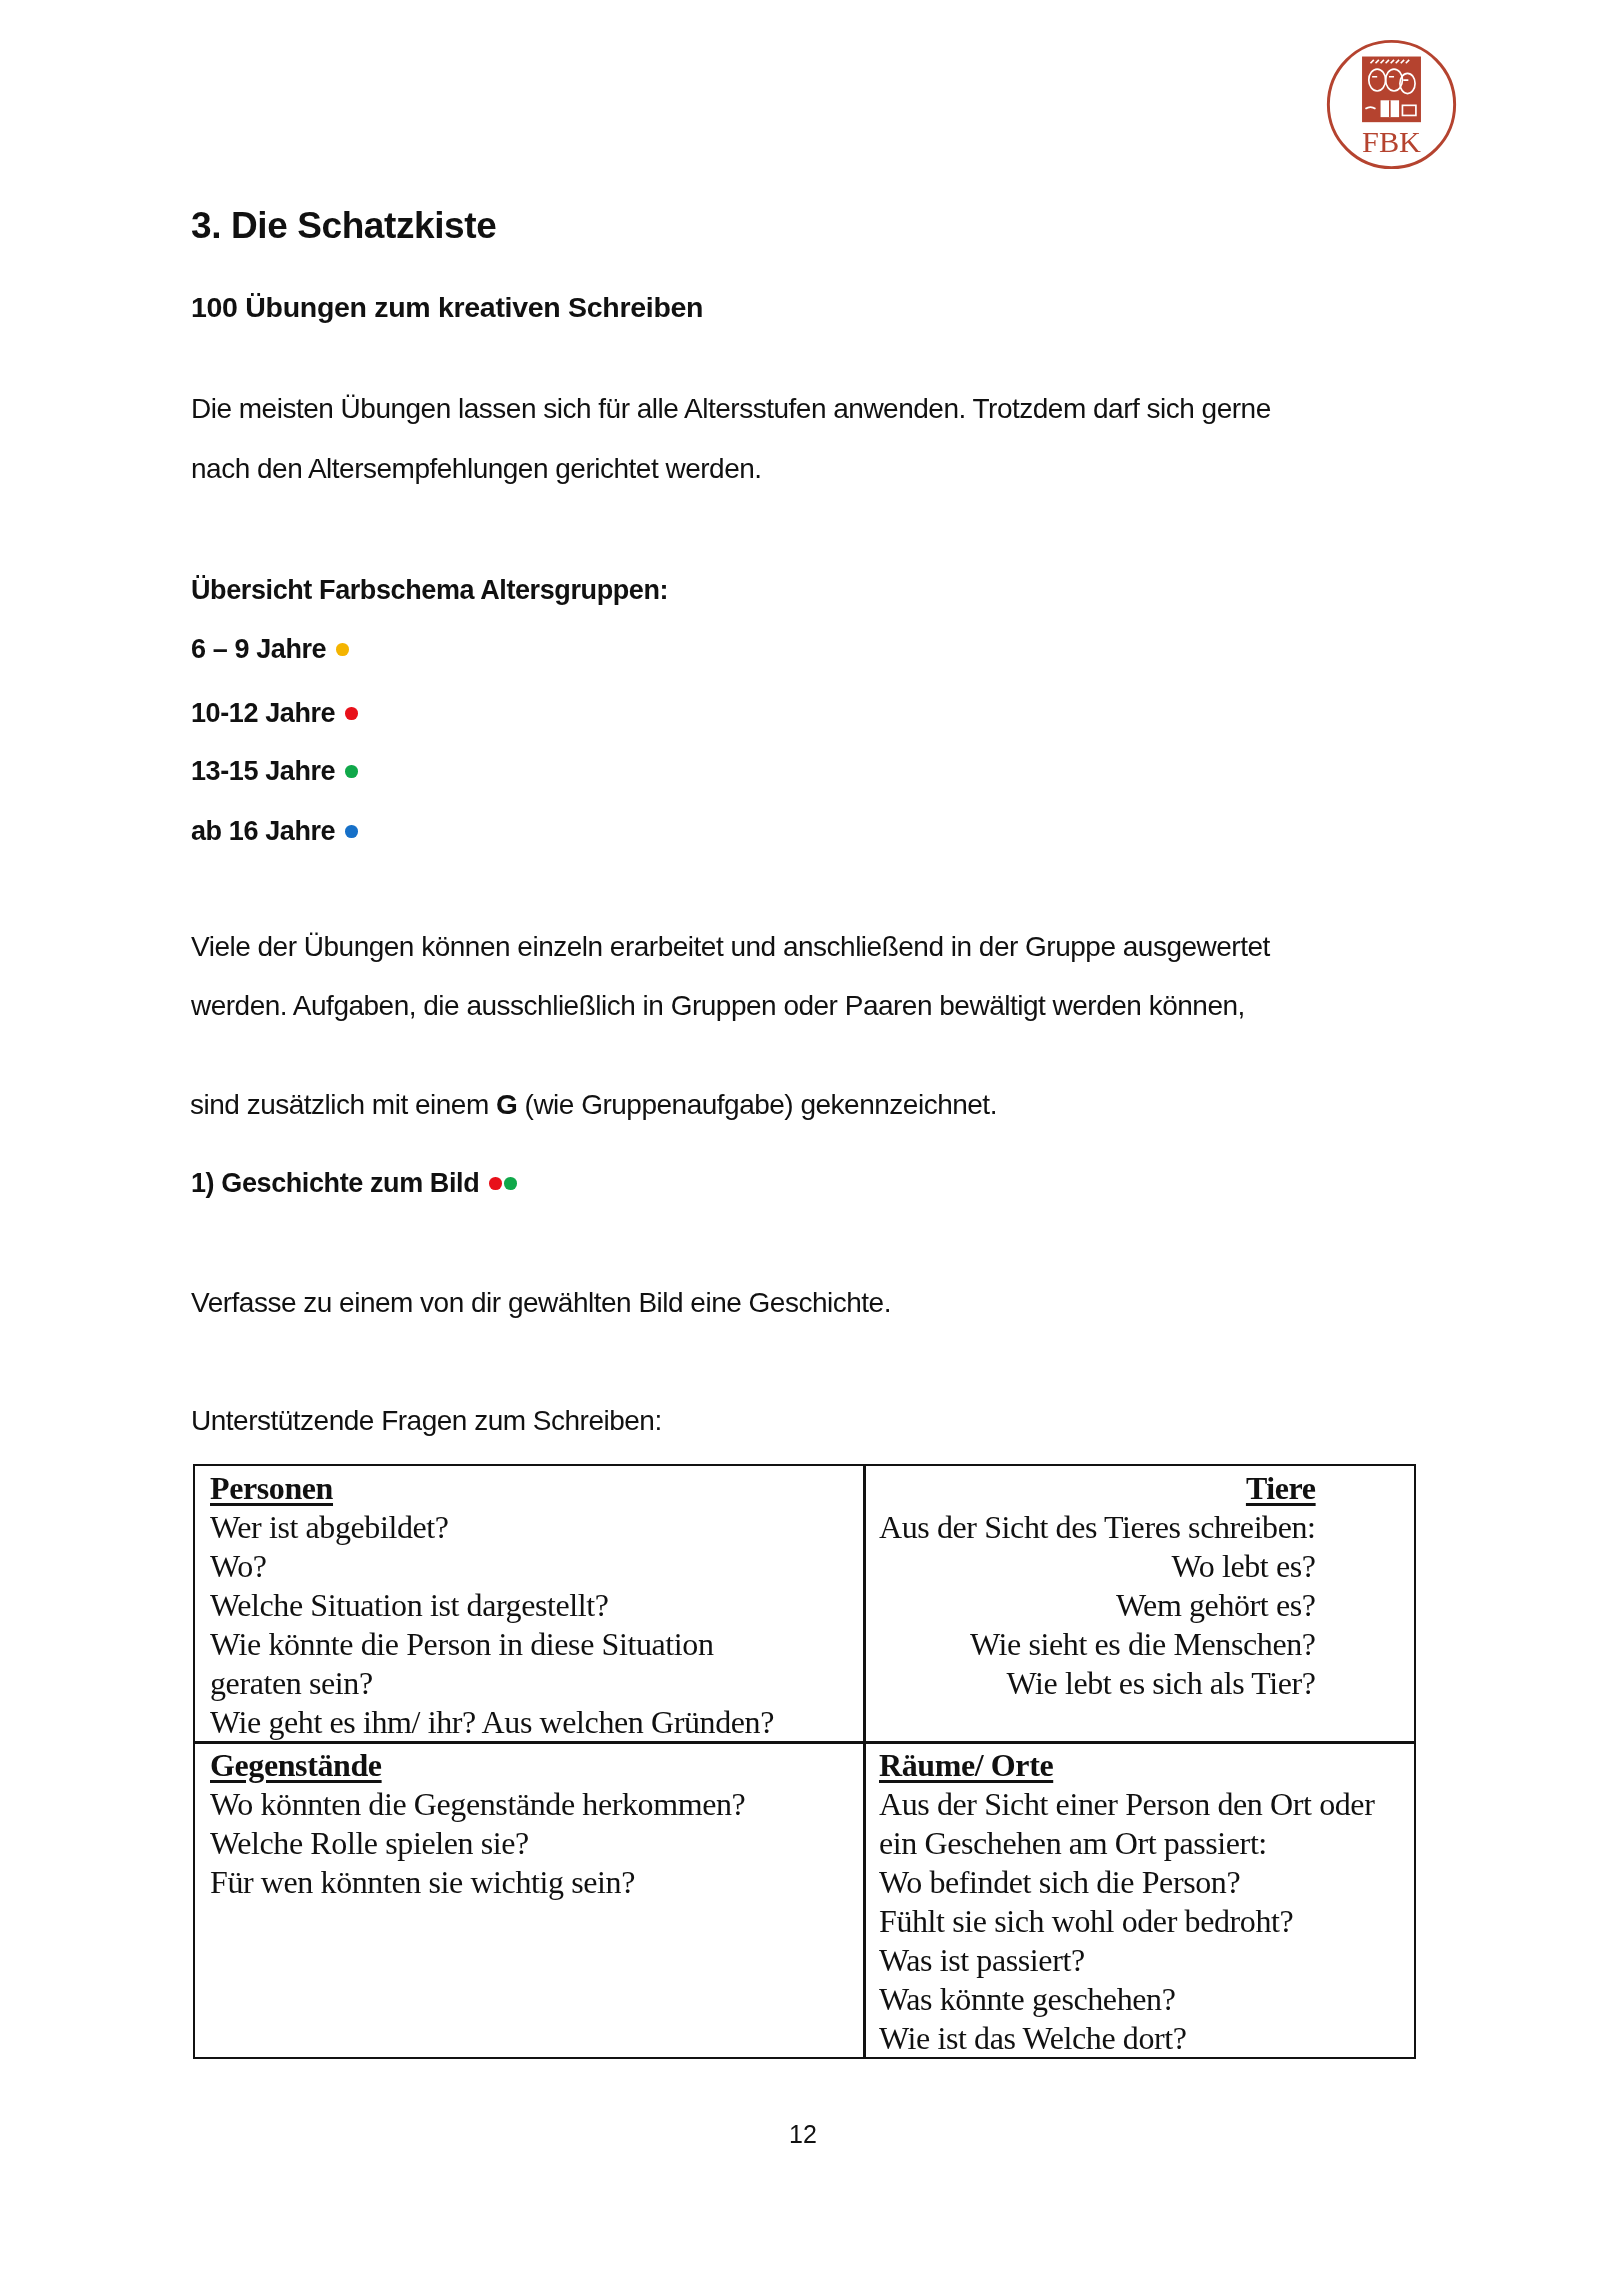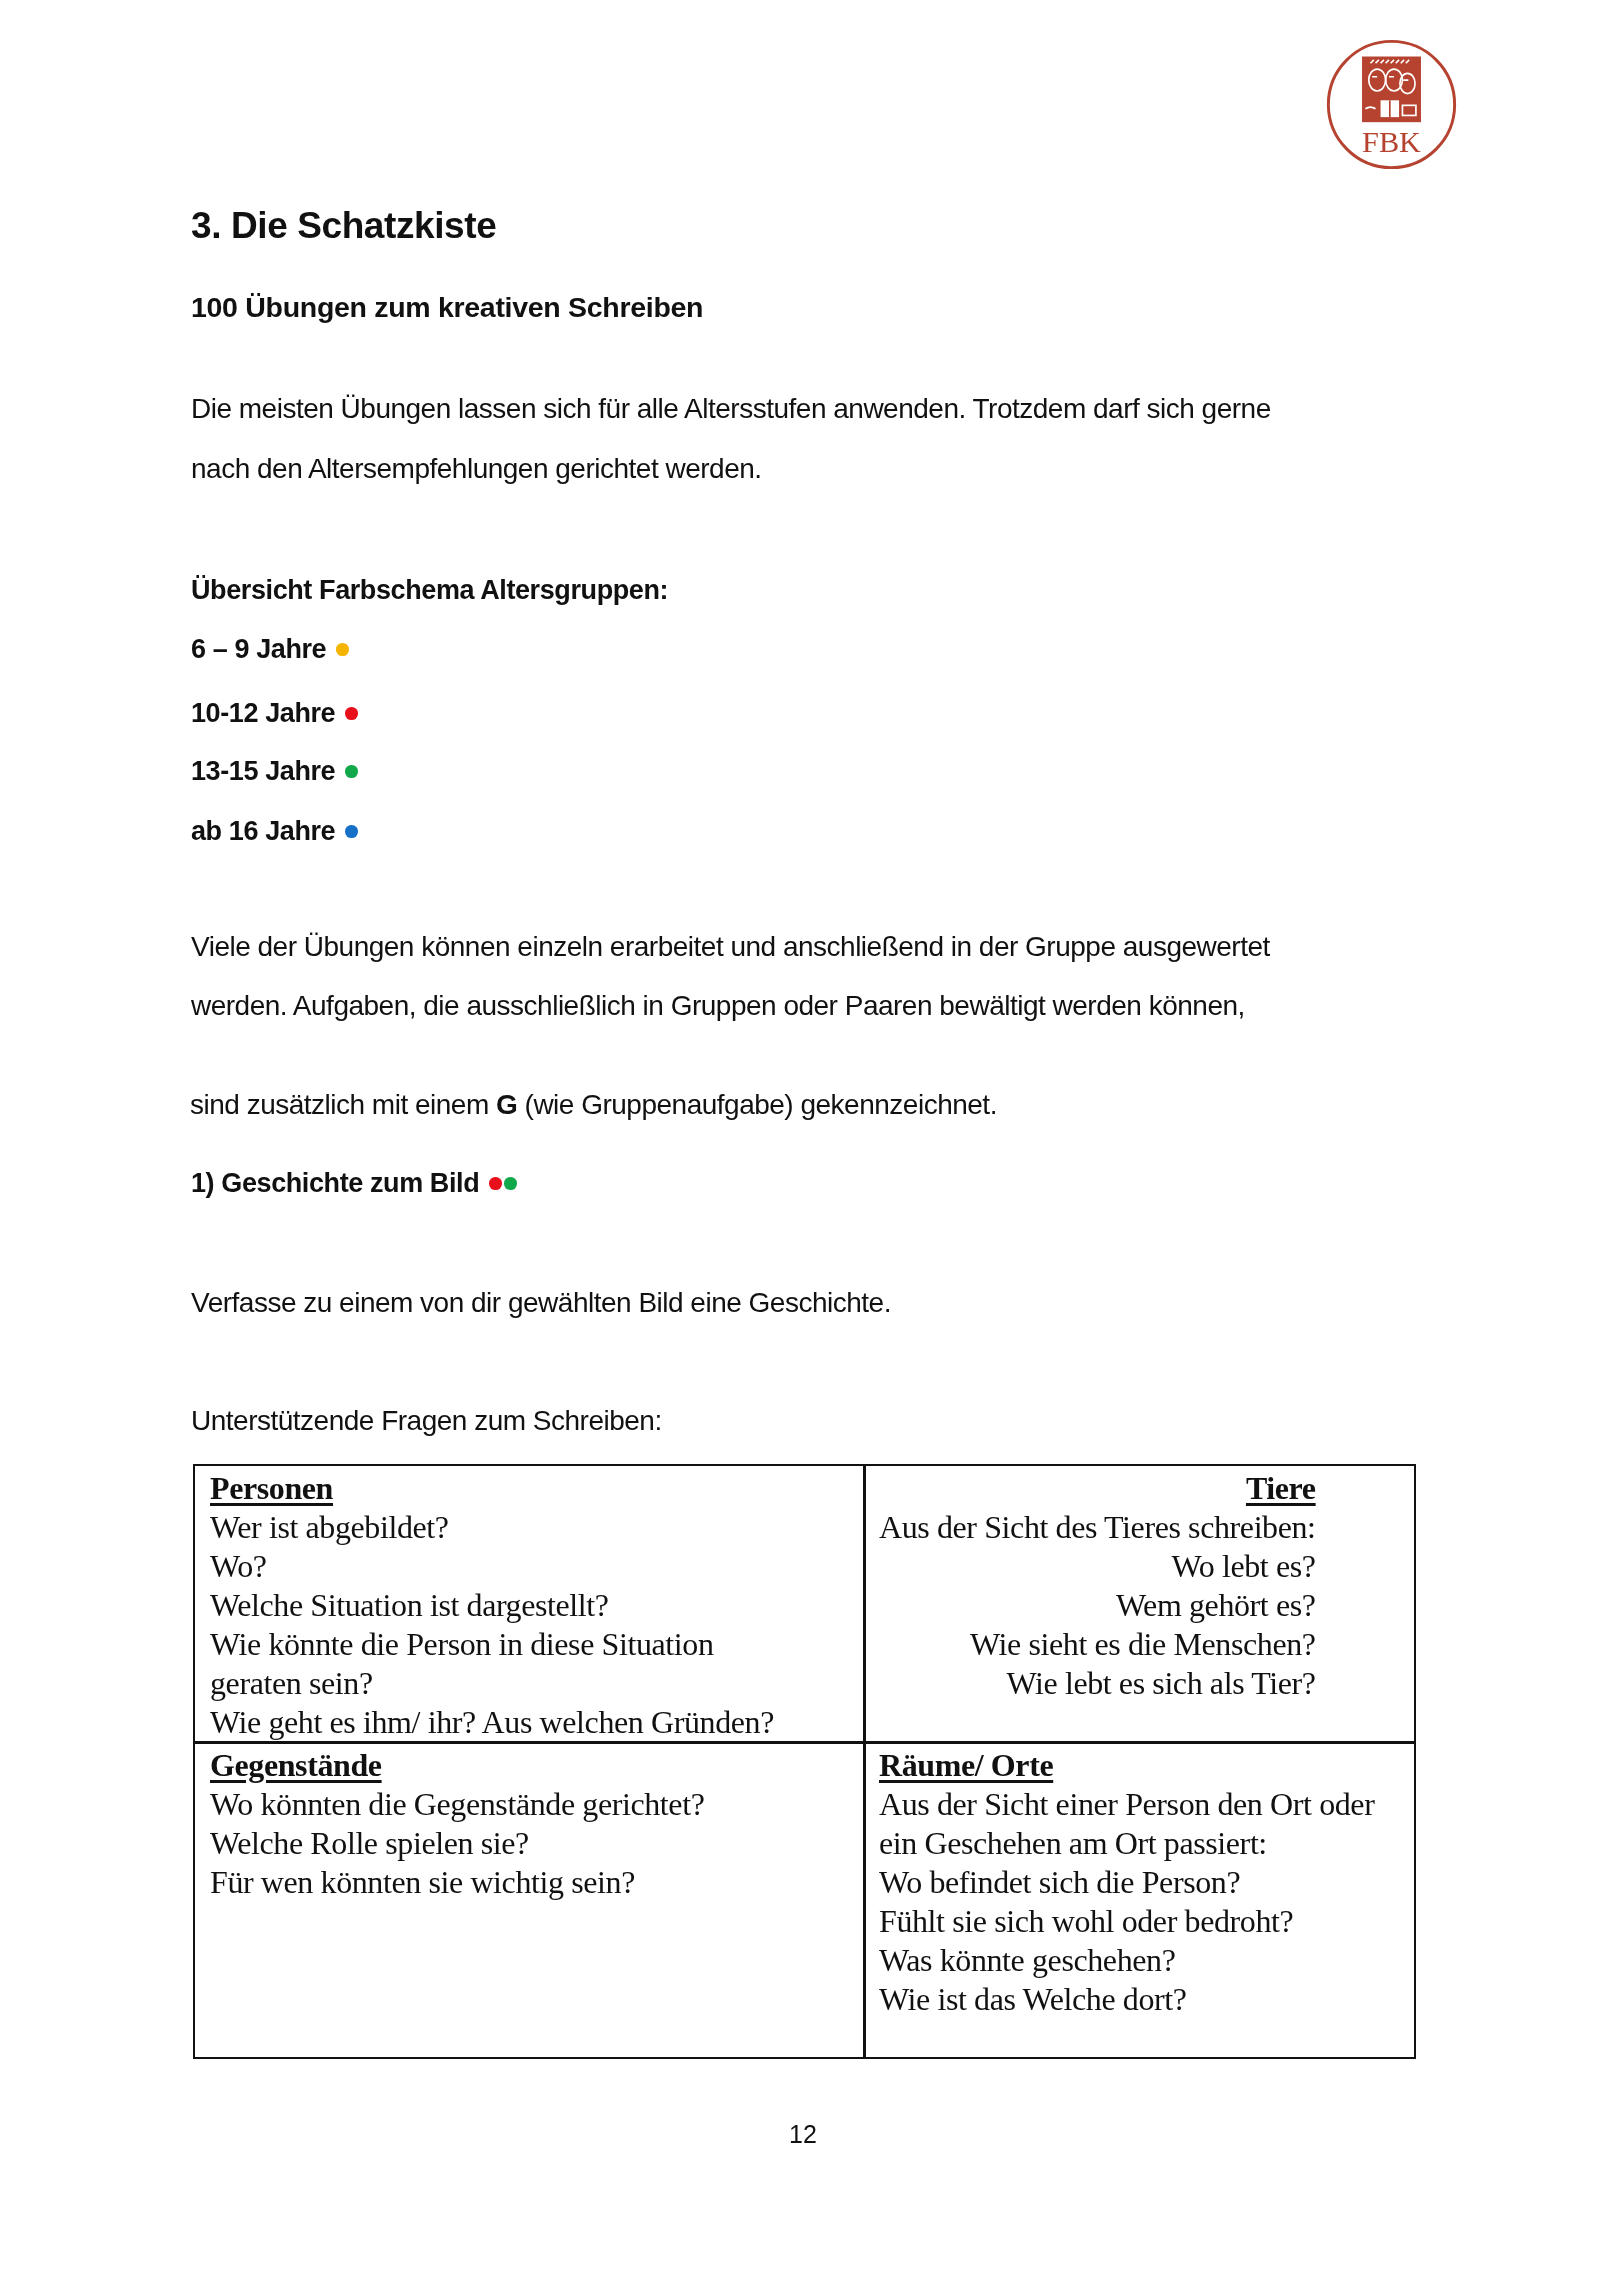--- a/index.html
+++ b/index.html
@@ -115,29 +115,30 @@
   <div class="cell c12">
       <span class="ttl">Tiere</span>
       <span class="ln">Aus der Sicht des Tieres schreiben:</span>
       <span class="ln">Wo lebt es?</span>
       <span class="ln">Wem gehört es?</span>
       <span class="ln">Wie sieht es die Menschen?</span>
       <span class="ln">Wie lebt es sich als Tier?</span>
     </div>
   <div class="cell c21">
       <span class="ttl">Gegenstände</span>
-      <span class="ln">Wo könnten die Gegenstände gerichtet?</span>
+      <span class="ln">Wo könnten die Gegenstände herkommen?</span>
       <span class="ln">Welche Rolle spielen sie?</span>
       <span class="ln">Für wen könnten sie wichtig sein?</span>
     </div>
   <div class="cell c22">
       <span class="ttl">Räume/ Orte</span>
       <span class="ln">Aus der Sicht einer Person den Ort oder</span>
       <span class="ln">ein Geschehen am Ort passiert:</span>
       <span class="ln">Wo befindet sich die Person?</span>
       <span class="ln">Fühlt sie sich wohl oder bedroht?</span>
+      <span class="ln">Was ist passiert?</span>
       <span class="ln">Was könnte geschehen?</span>
       <span class="ln">Wie ist das Welche dort?</span>
     </div>
 </div>
 
 <div class="abs pagenum">12</div>
 
 
 </body></html>

